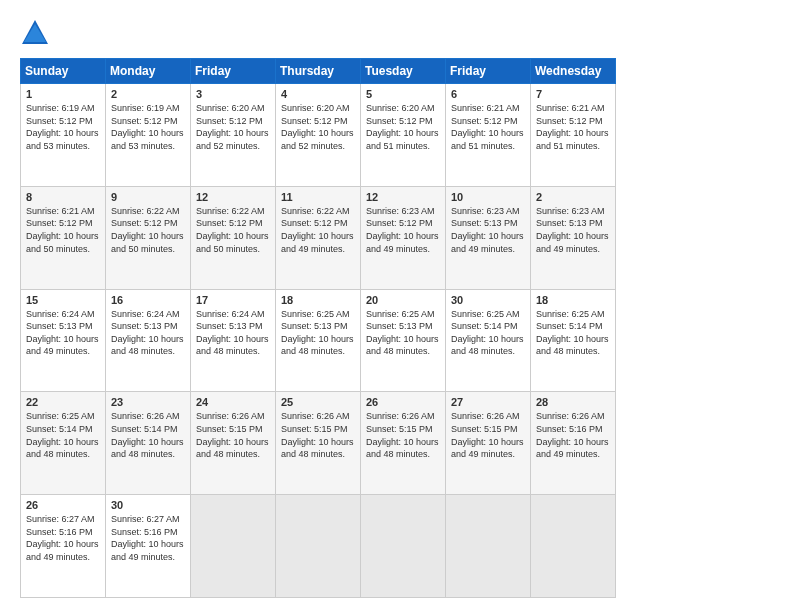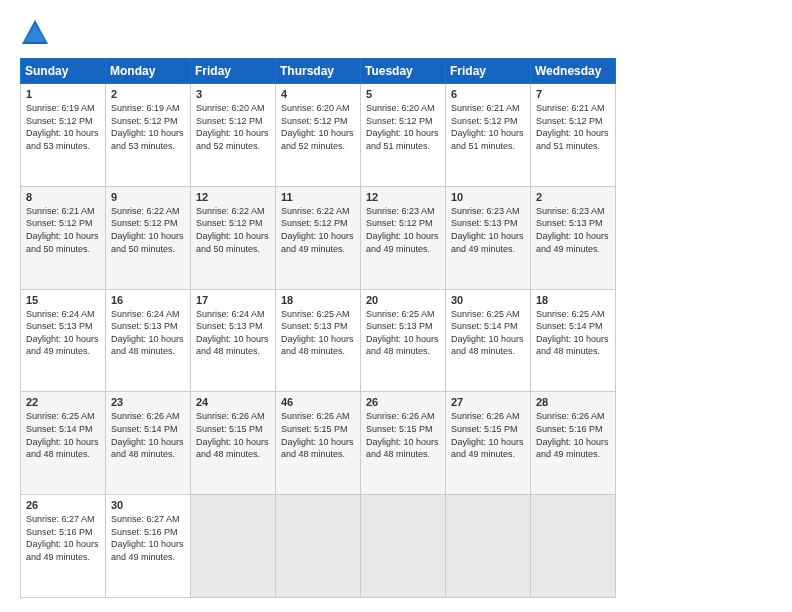--- a/index.html
+++ b/index.html
@@ -307,21 +307,21 @@
 and 48 minutes.</div>
           </td>
           <td>
             <span class="day-num">24</span>
             <div class="day-info" style="white-space: pre-line;">Sunrise: 6:26 AM
 Sunset: 5:15 PM
 Daylight: 10 hours
 and 48 minutes.</div>
           </td>
           <td>
-            <span class="day-num">46</span>
+            <span class="day-num">25</span>
             <div class="day-info" style="white-space: pre-line;">Sunrise: 6:26 AM
 Sunset: 5:15 PM
 Daylight: 10 hours
 and 48 minutes.</div>
           </td>
           <td>
             <span class="day-num">26</span>
             <div class="day-info" style="white-space: pre-line;">Sunrise: 6:26 AM
 Sunset: 5:15 PM
 Daylight: 10 hours

